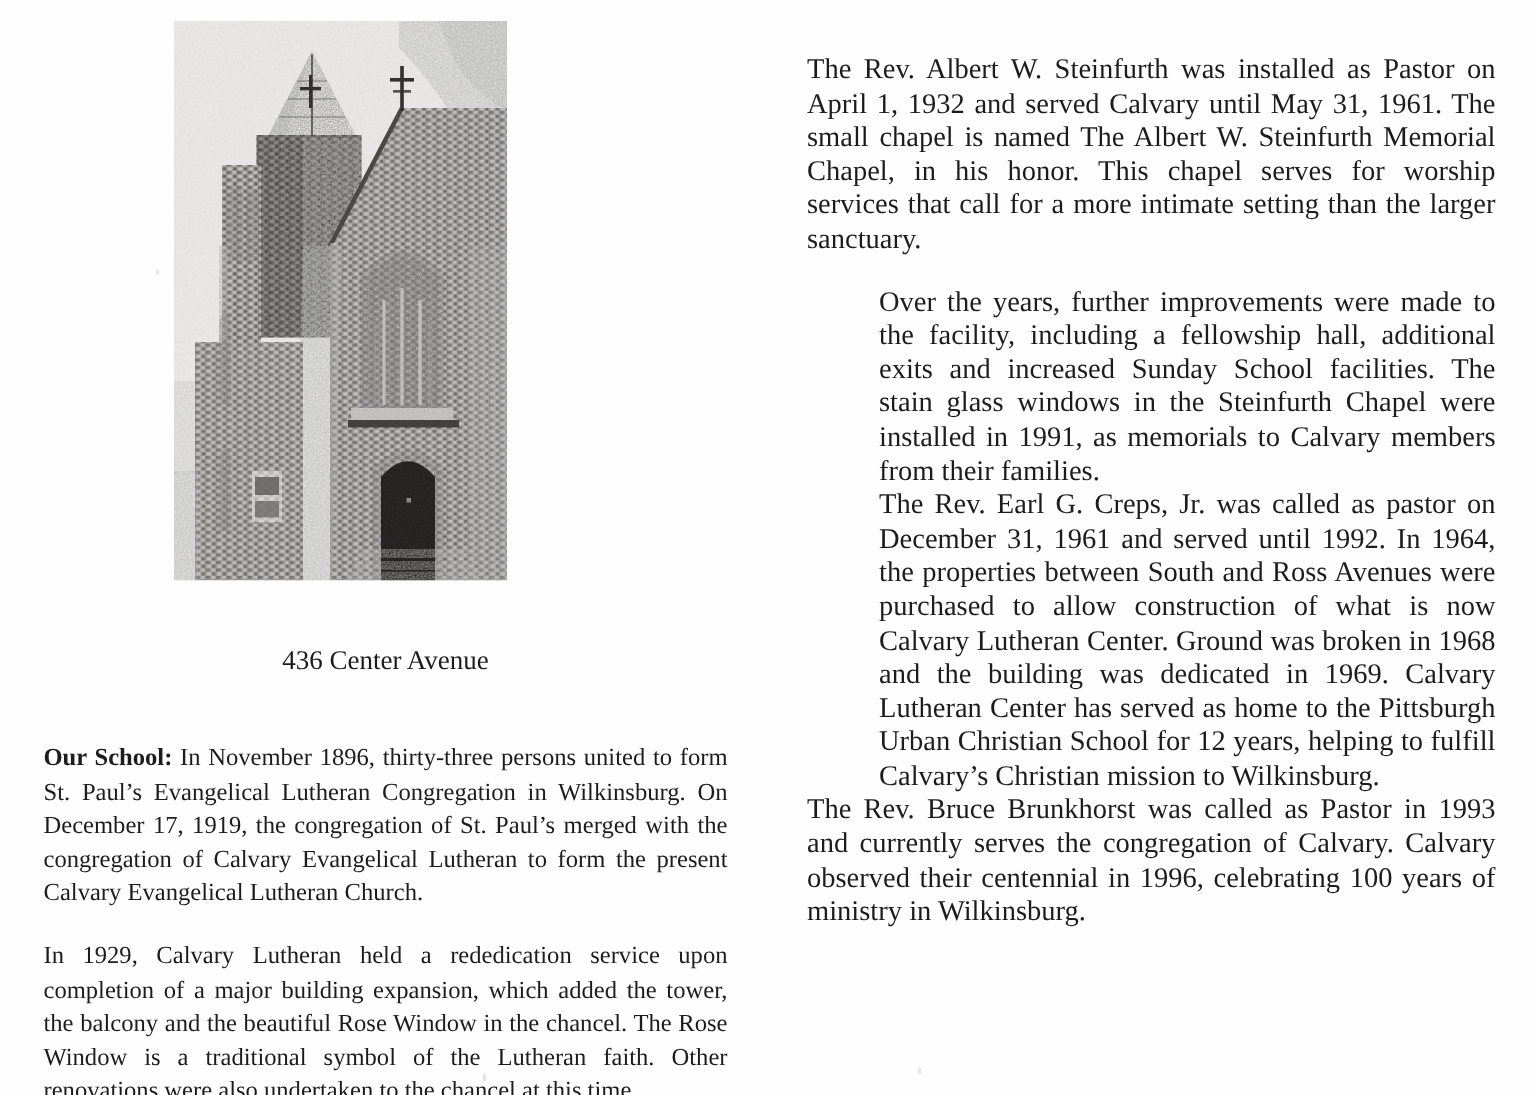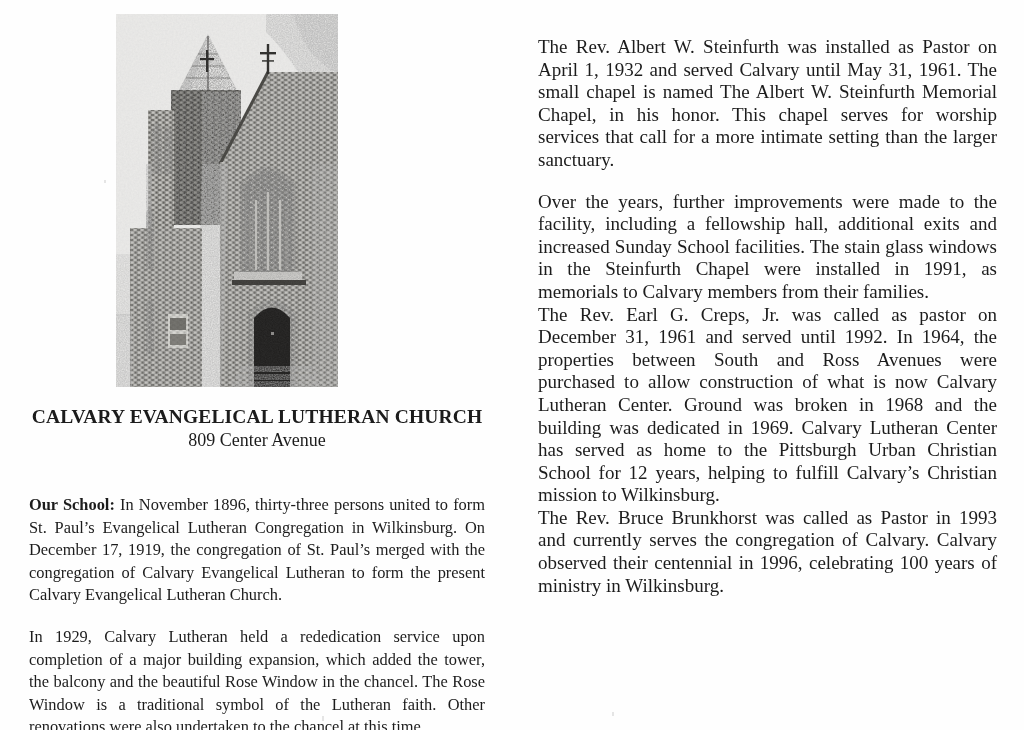--- a/index.html
+++ b/index.html
@@ -91,21 +91,21 @@
     position: absolute;
     left: 538px;
     top: 36px;
     width: 459px;
   }
   .right-col .para {
     font-size: 19px;
     line-height: 22.6px;
     margin: 0 0 19px 0;
   }
-  .right-col .para.tight { margin-bottom: 0; }
+  .right-col .para.tight { margin-bottom: 0; margin-left: 48px; }
   .right-col .para:last-child { margin-bottom: 16px; }
 
   
   .scan-speck {
     position: absolute;
     background: #cfcfcf;
     opacity: 0.55;
     pointer-events: none;
   }
 </style>
@@ -229,22 +229,21 @@
 
         <rect x="0" y="300" width="16" height="73" fill="#2f2e2c" opacity="0.85" filter="url(#grain)"></rect>
         <rect x="0" y="240" width="14" height="62" fill="#5d5c58" opacity="0.5" filter="url(#grain)"></rect>
 
         <rect x="196" y="150" width="26" height="223" fill="#6e6d69" opacity="0.55" filter="url(#grain)"></rect>
 
         <rect x="0" y="0" width="222" height="373" fill="#8c8b87" opacity="0.12" filter="url(#grain)"></rect>
       </svg>
     </div>
 
-    <div class="church-title">CALVARY EVANGELICAL LUTHERAN CHURCH</div>
-    <div class="church-address">809 Center Avenue</div>
+    <div class="church-address">436 Center Avenue</div>
 
     <div class="left-body">
       <p class="para"><span class="lead">Our School:</span><span> In November 1896, thirty-three persons united to form St. Paul’s Evangelical Lutheran Congregation in Wilkinsburg.  On December 17, 1919, the congregation of St. Paul’s merged with the congregation of Calvary Evangelical Lutheran to form the present Calvary Evangelical Lutheran Church.</span></p>
 
       <p class="para">In 1929, Calvary Lutheran held a rededication service upon completion of a major building expansion, which added the tower, the balcony and the beautiful Rose Window in the chancel.  The Rose Window is a traditional symbol of the Lutheran faith.  Other renovations were also undertaken to the chancel at this time.</p>
     </div>
   </div>
 
   <div class="right-col">
     <p class="para">The Rev. Albert W. Steinfurth was installed as Pastor on April 1, 1932 and served Calvary until May 31, 1961.  The small chapel is named The Albert W. Steinfurth Memorial Chapel, in his honor.  This chapel serves for worship services that call for a more intimate setting than the larger sanctuary.</p>

